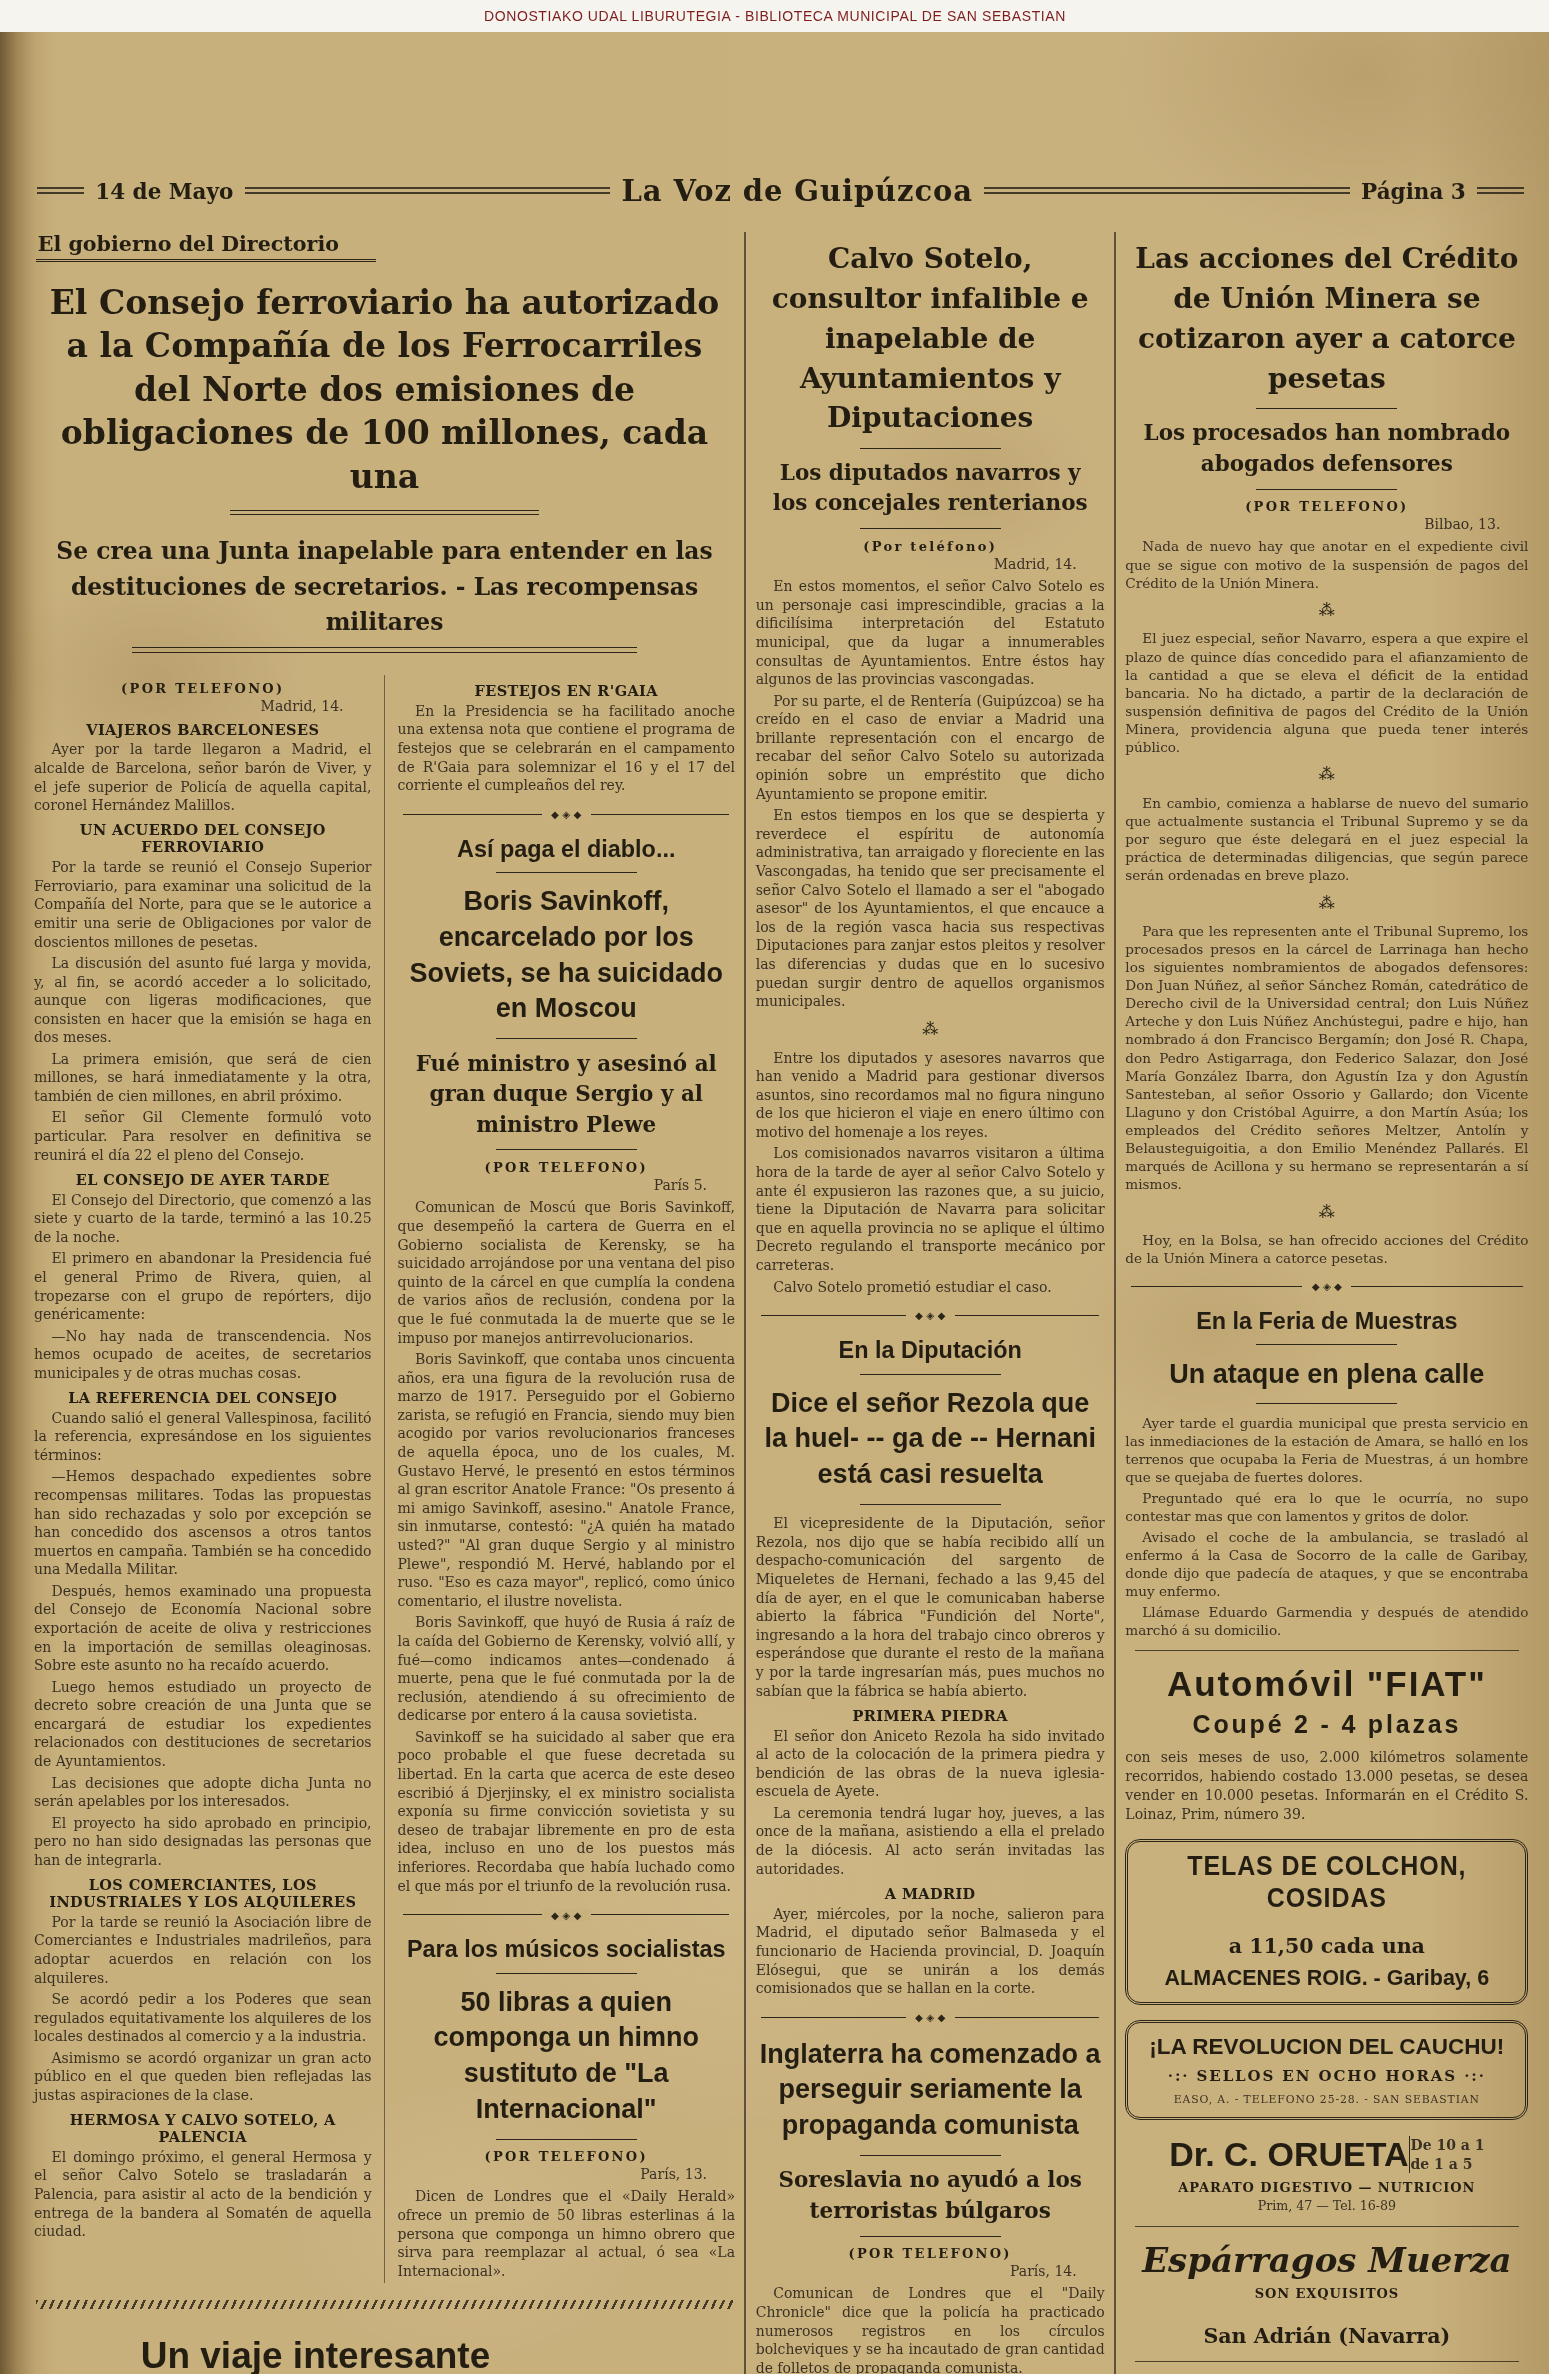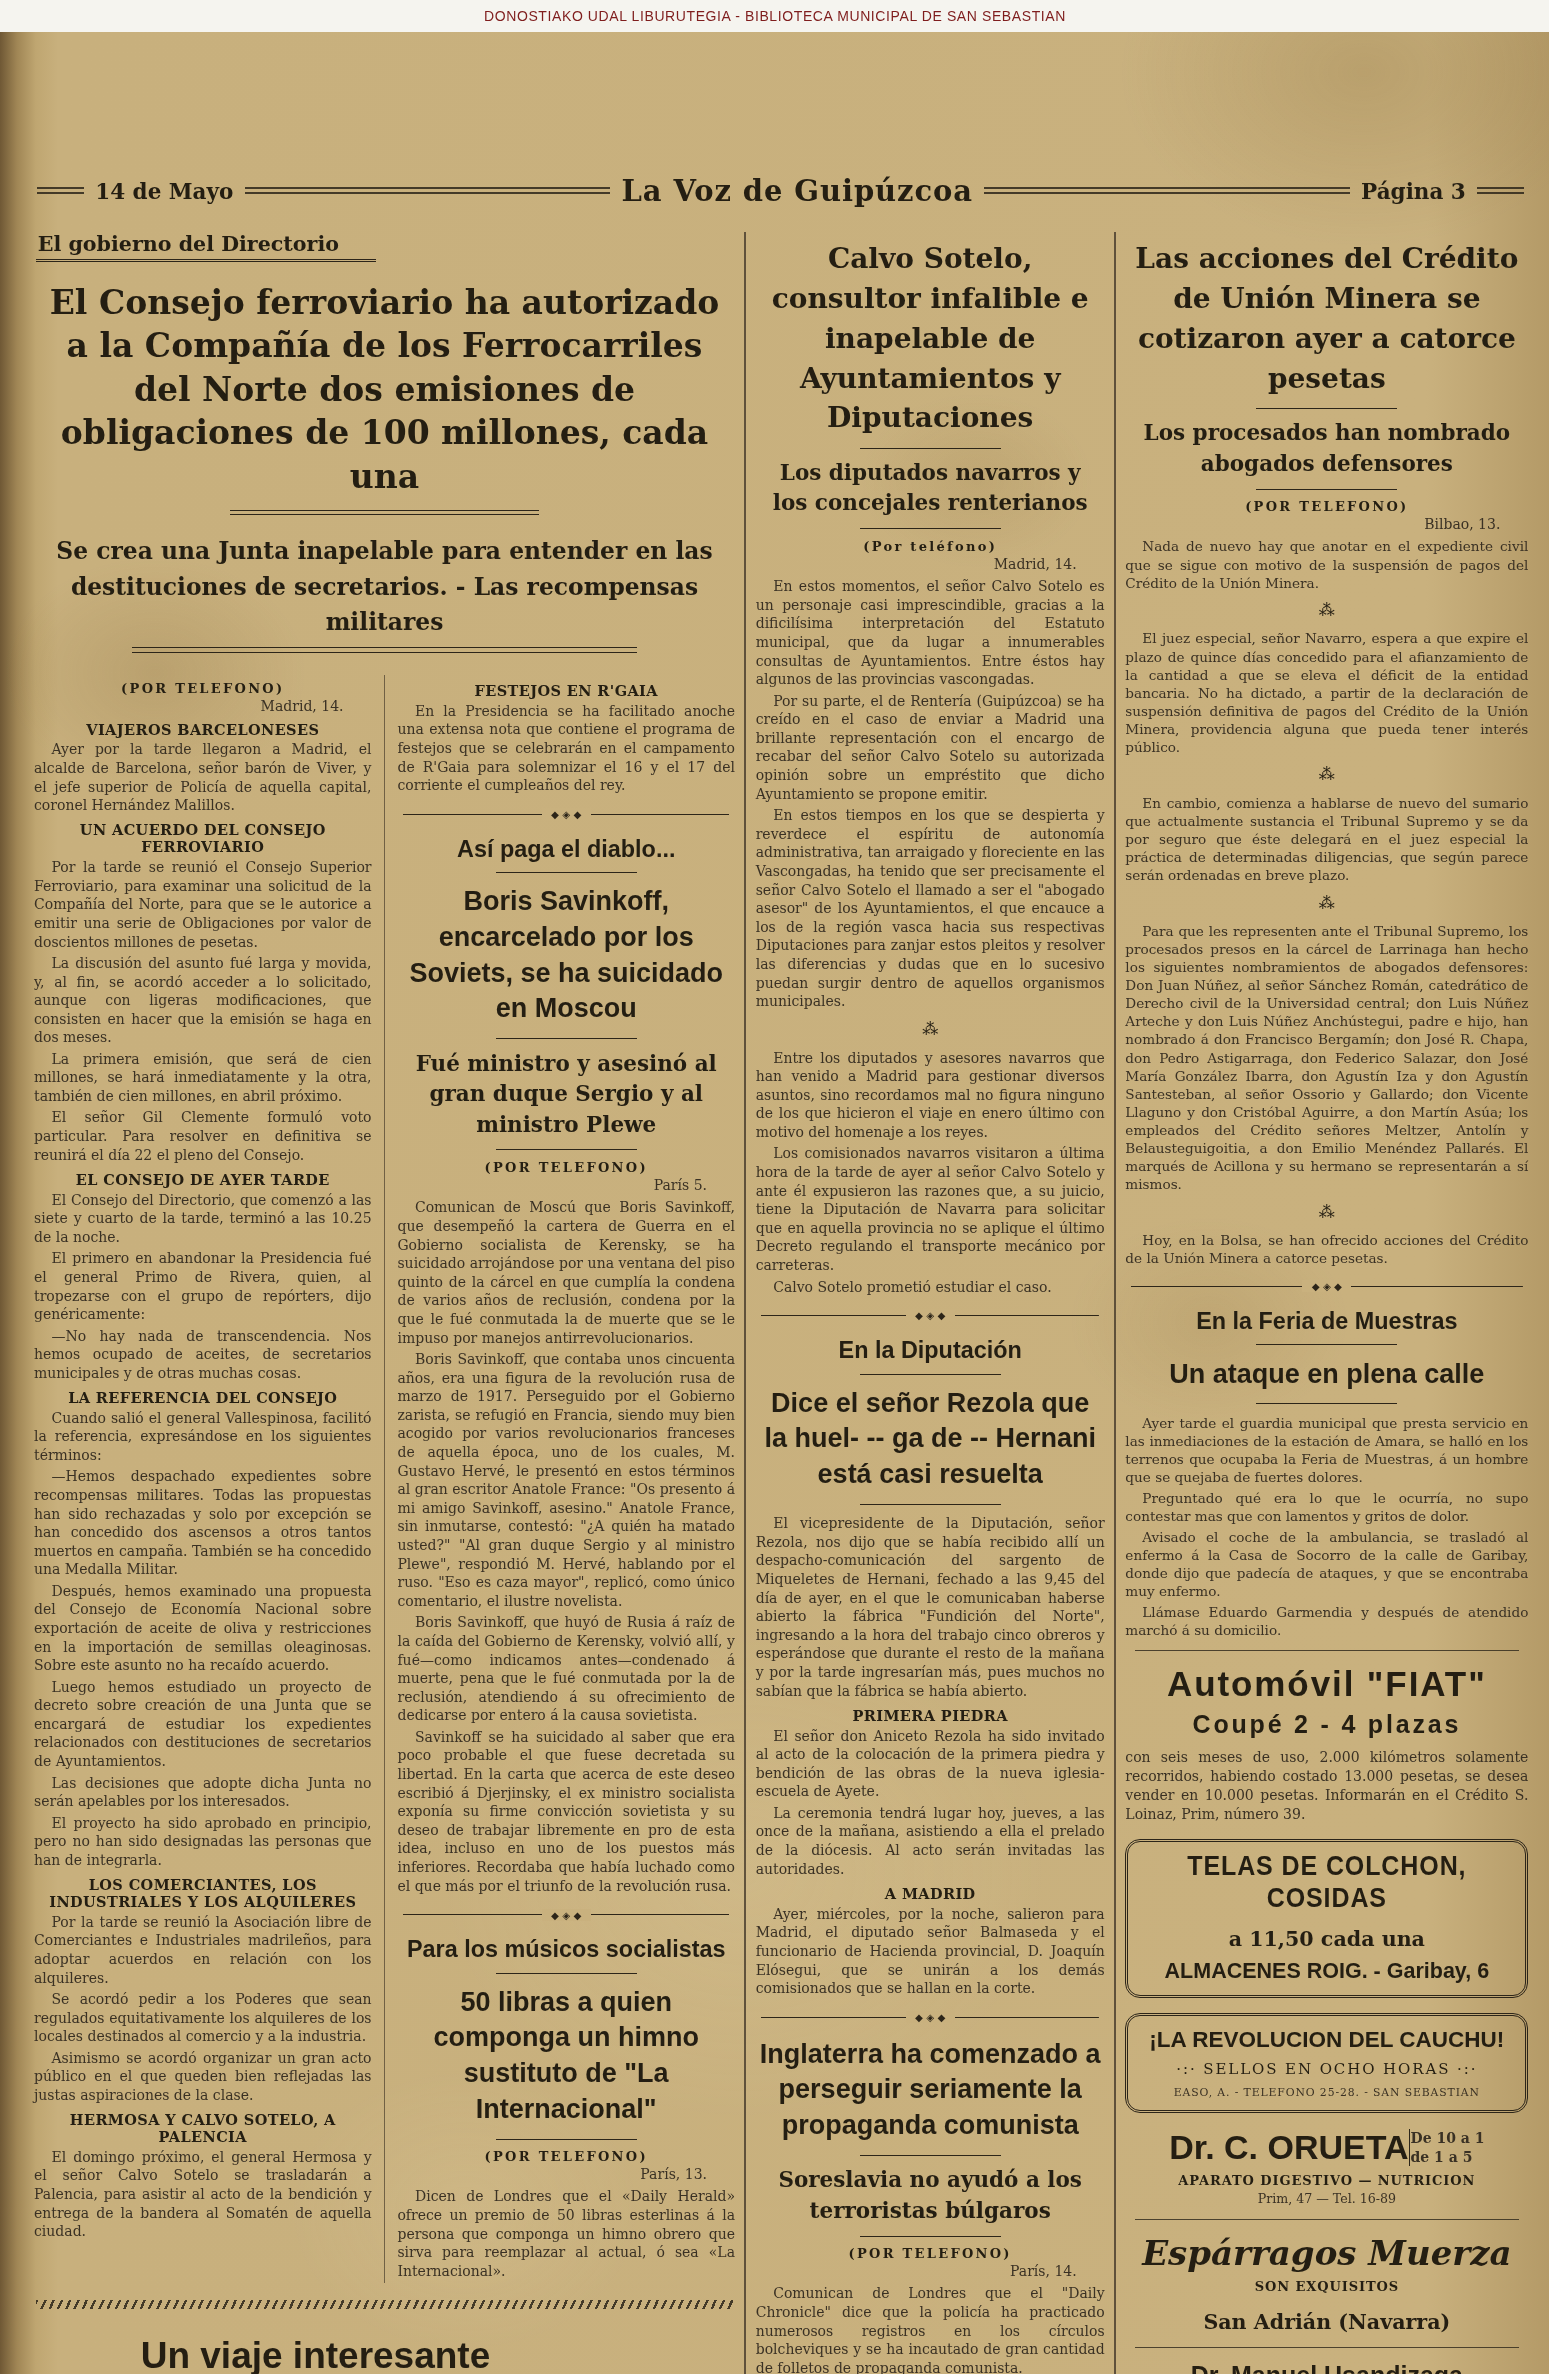--- a/index.html
+++ b/index.html
@@ -62,24 +62,24 @@
   
   .col-mid,.col-right{padding-top:3.7px;}
   .col-right .b-p{font-size:13.6px;}
   
   .ad{text-align:center;margin:13px 0;}
   .ad-fiat-title{font-family:"Liberation Sans",sans-serif;font-size:35px;font-weight:bold;letter-spacing:1.9px;color:#241e12;}
   .ad-fiat-sub{font-family:"Liberation Sans",sans-serif;font-size:25px;font-weight:bold;letter-spacing:2.8px;margin-top:5.6px;color:#241e12;}
   .ad-fiat-body{font-size:14px;line-height:1.35;text-align:justify;margin-top:9.4px;text-indent:0;}
   .ad-box{border:3.7px double var(--ink);border-radius:15px;padding:11.2px 13px;margin:15px 0;text-align:center;}
   .ad-telas-l1{font-family:"Liberation Sans",sans-serif;font-size:25px;font-weight:bold;letter-spacing:0.9px;color:#241e12;transform:scaleY(1.1);}
-  .ad-telas-l2{font-size:20.6px;font-weight:bold;margin-top:16px;color:#241e12;}
+  .ad-telas-l2{font-size:20.6px;font-weight:bold;margin-top:23px;color:#241e12;}
   .ad-telas-l3{font-family:"Liberation Sans",sans-serif;font-size:21.5px;font-weight:bold;margin-top:7.5px;color:#241e12;}
   .ad-cauchu-l1{font-family:"Liberation Sans",sans-serif;font-size:22.5px;font-weight:bold;color:#241e12;}
-  .ad-cauchu-l2{font-size:15px;font-weight:normal;letter-spacing:1.9px;margin-top:7.5px;color:#241e12;}
+  .ad-cauchu-l2{font-size:15px;font-weight:bold;letter-spacing:1.9px;margin-top:7.5px;color:#241e12;}
   .ad-cauchu-l3{font-size:10.8px;letter-spacing:0.9px;margin-top:7.5px;}
   .ad-sep{border-top:0.9px solid var(--ink);margin:11.2px 9.4px;opacity:.8;}
   .ad-orueta-row{display:flex;align-items:center;justify-content:center;}
   .ad-orueta-name{font-family:"Liberation Sans",sans-serif;font-size:34px;font-weight:bold;color:#241e12;}
   .ad-orueta-hours{font-size:14px;font-weight:bold;text-align:left;border-left:1.9px solid var(--ink);padding-left:1px;line-height:1.3;}
   .ad-line-sm{font-size:13px;font-weight:bold;letter-spacing:0.9px;margin-top:5.6px;color:#241e12;}
   .ad-line-xs{font-size:12.6px;margin-top:3.7px;}
   .ad-esp-name{font-size:34px;font-weight:bold;font-style:italic;color:#241e12;}
   .ad-doc-name{font-family:"Liberation Sans",sans-serif;font-size:25px;font-weight:bold;color:#241e12;}
 </style>

